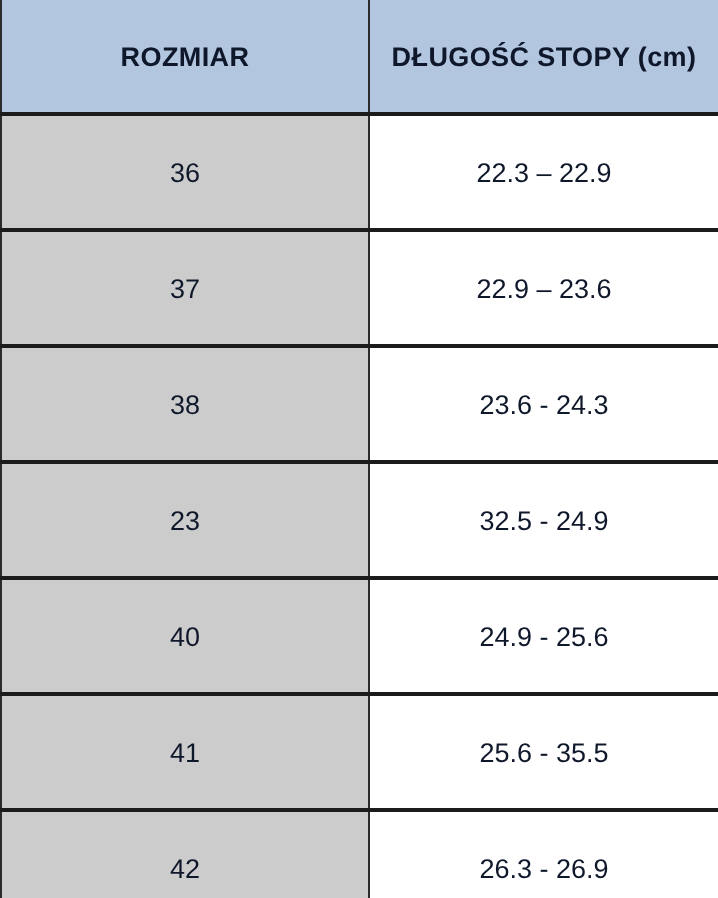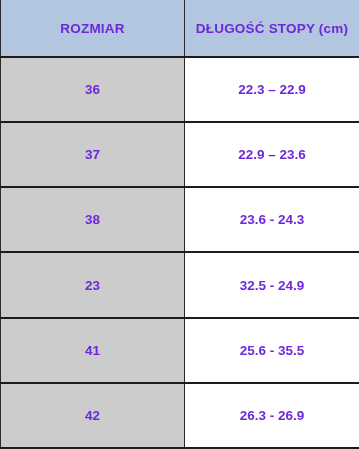--- a/index.html
+++ b/index.html
@@ -22,39 +22,39 @@
   }
 
   .size-table col.col-size { width: 184px; }
   .size-table col.col-length { width: 175px; }
 
   .size-table th,
   .size-table td {
     padding: 0;
     text-align: center;
     vertical-align: middle;
-    color: #6d28d9;
+    color: #0f172a;
     border-left: 1px solid #2b2b2b;
     border-right: 1px solid #2b2b2b;
     border-bottom: 2px solid #1c1c1c;
   }
 
   .size-table thead th {
     height: 56px;
     background: #b3c6e0;
     font-size: 13.5px;
     font-weight: bold;
     letter-spacing: 0.2px;
     border-top: none;
   }
 
   .size-table tbody td {
     height: 56px;
     font-size: 13.5px;
-    font-weight: bold;
+    font-weight: normal;
   }
 
   .size-table tbody tr:last-child td {
     border-bottom: 2px solid #1c1c1c;
   }
 
   .cell-size {
     background: #cccccc;
   }
 
@@ -87,20 +87,24 @@
     </tr>
     <tr>
       <td class="cell-size">38</td>
       <td class="cell-length">23.6 - 24.3</td>
     </tr>
     <tr>
       <td class="cell-size">23</td>
       <td class="cell-length">32.5 - 24.9</td>
     </tr>
     <tr>
+      <td class="cell-size">40</td>
+      <td class="cell-length">24.9 - 25.6</td>
+    </tr>
+    <tr>
       <td class="cell-size">41</td>
       <td class="cell-length">25.6 - 35.5</td>
     </tr>
     <tr>
       <td class="cell-size">42</td>
       <td class="cell-length">26.3 - 26.9</td>
     </tr>
   </tbody>
 </table>
 

